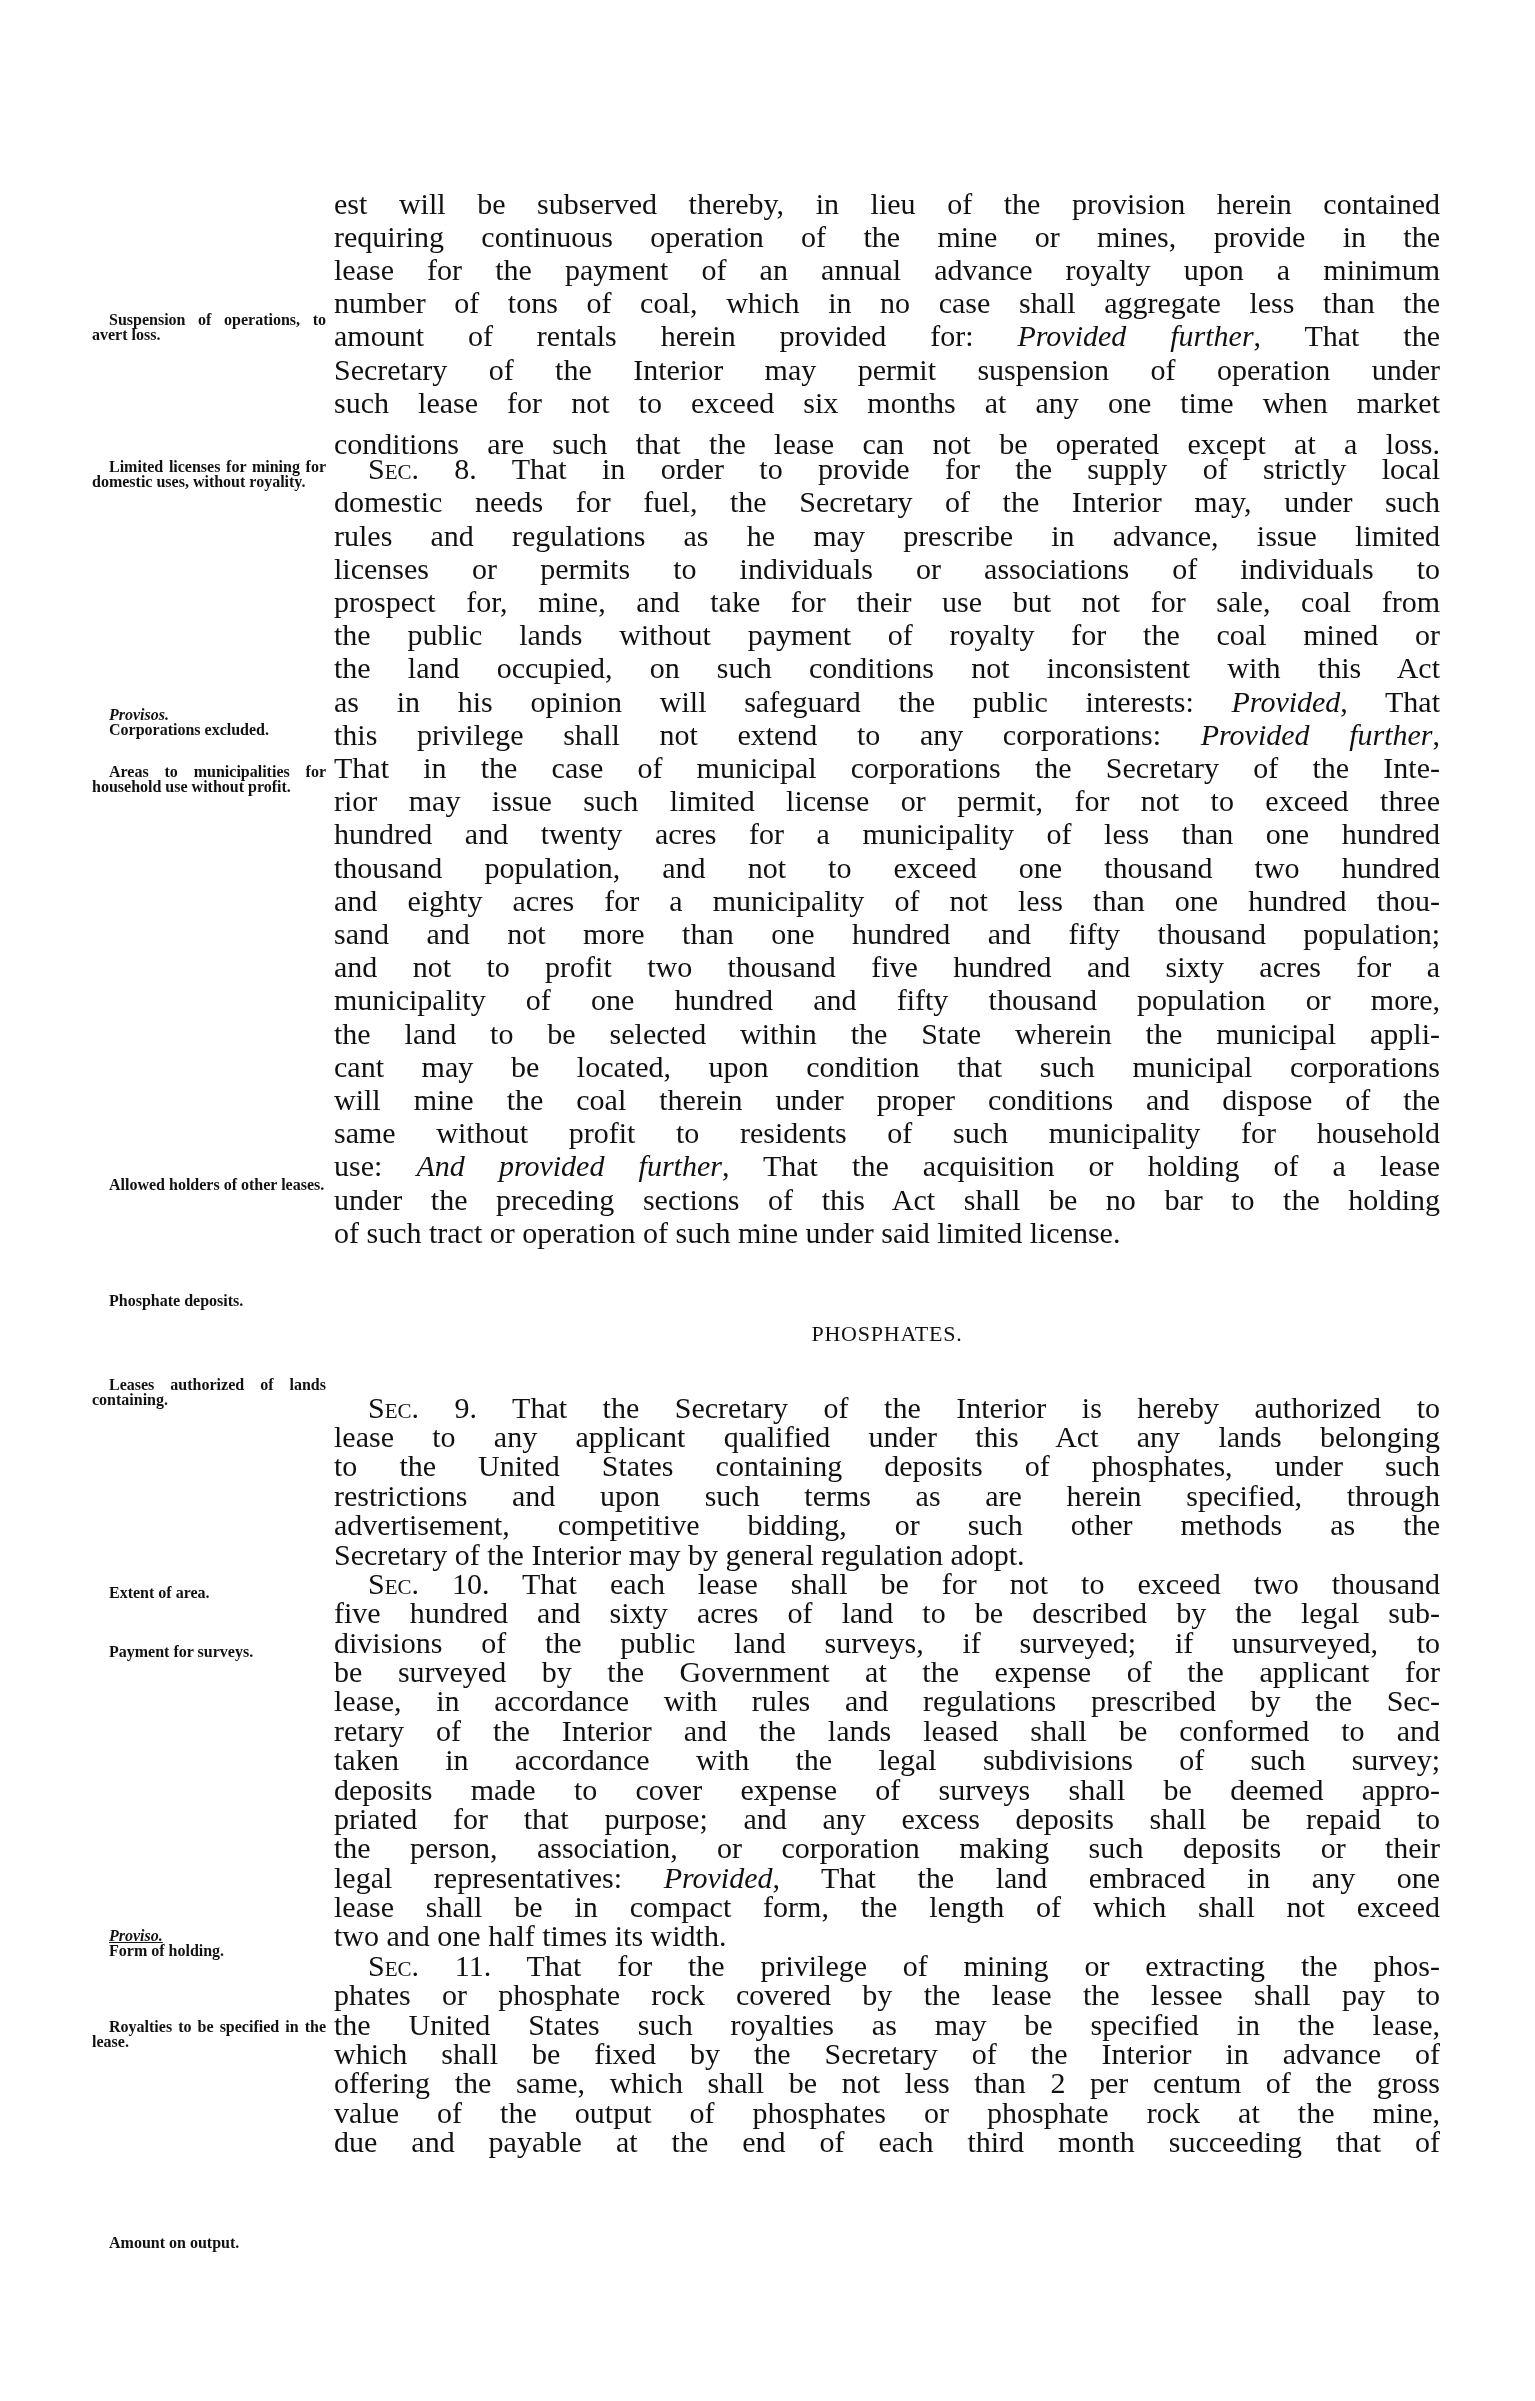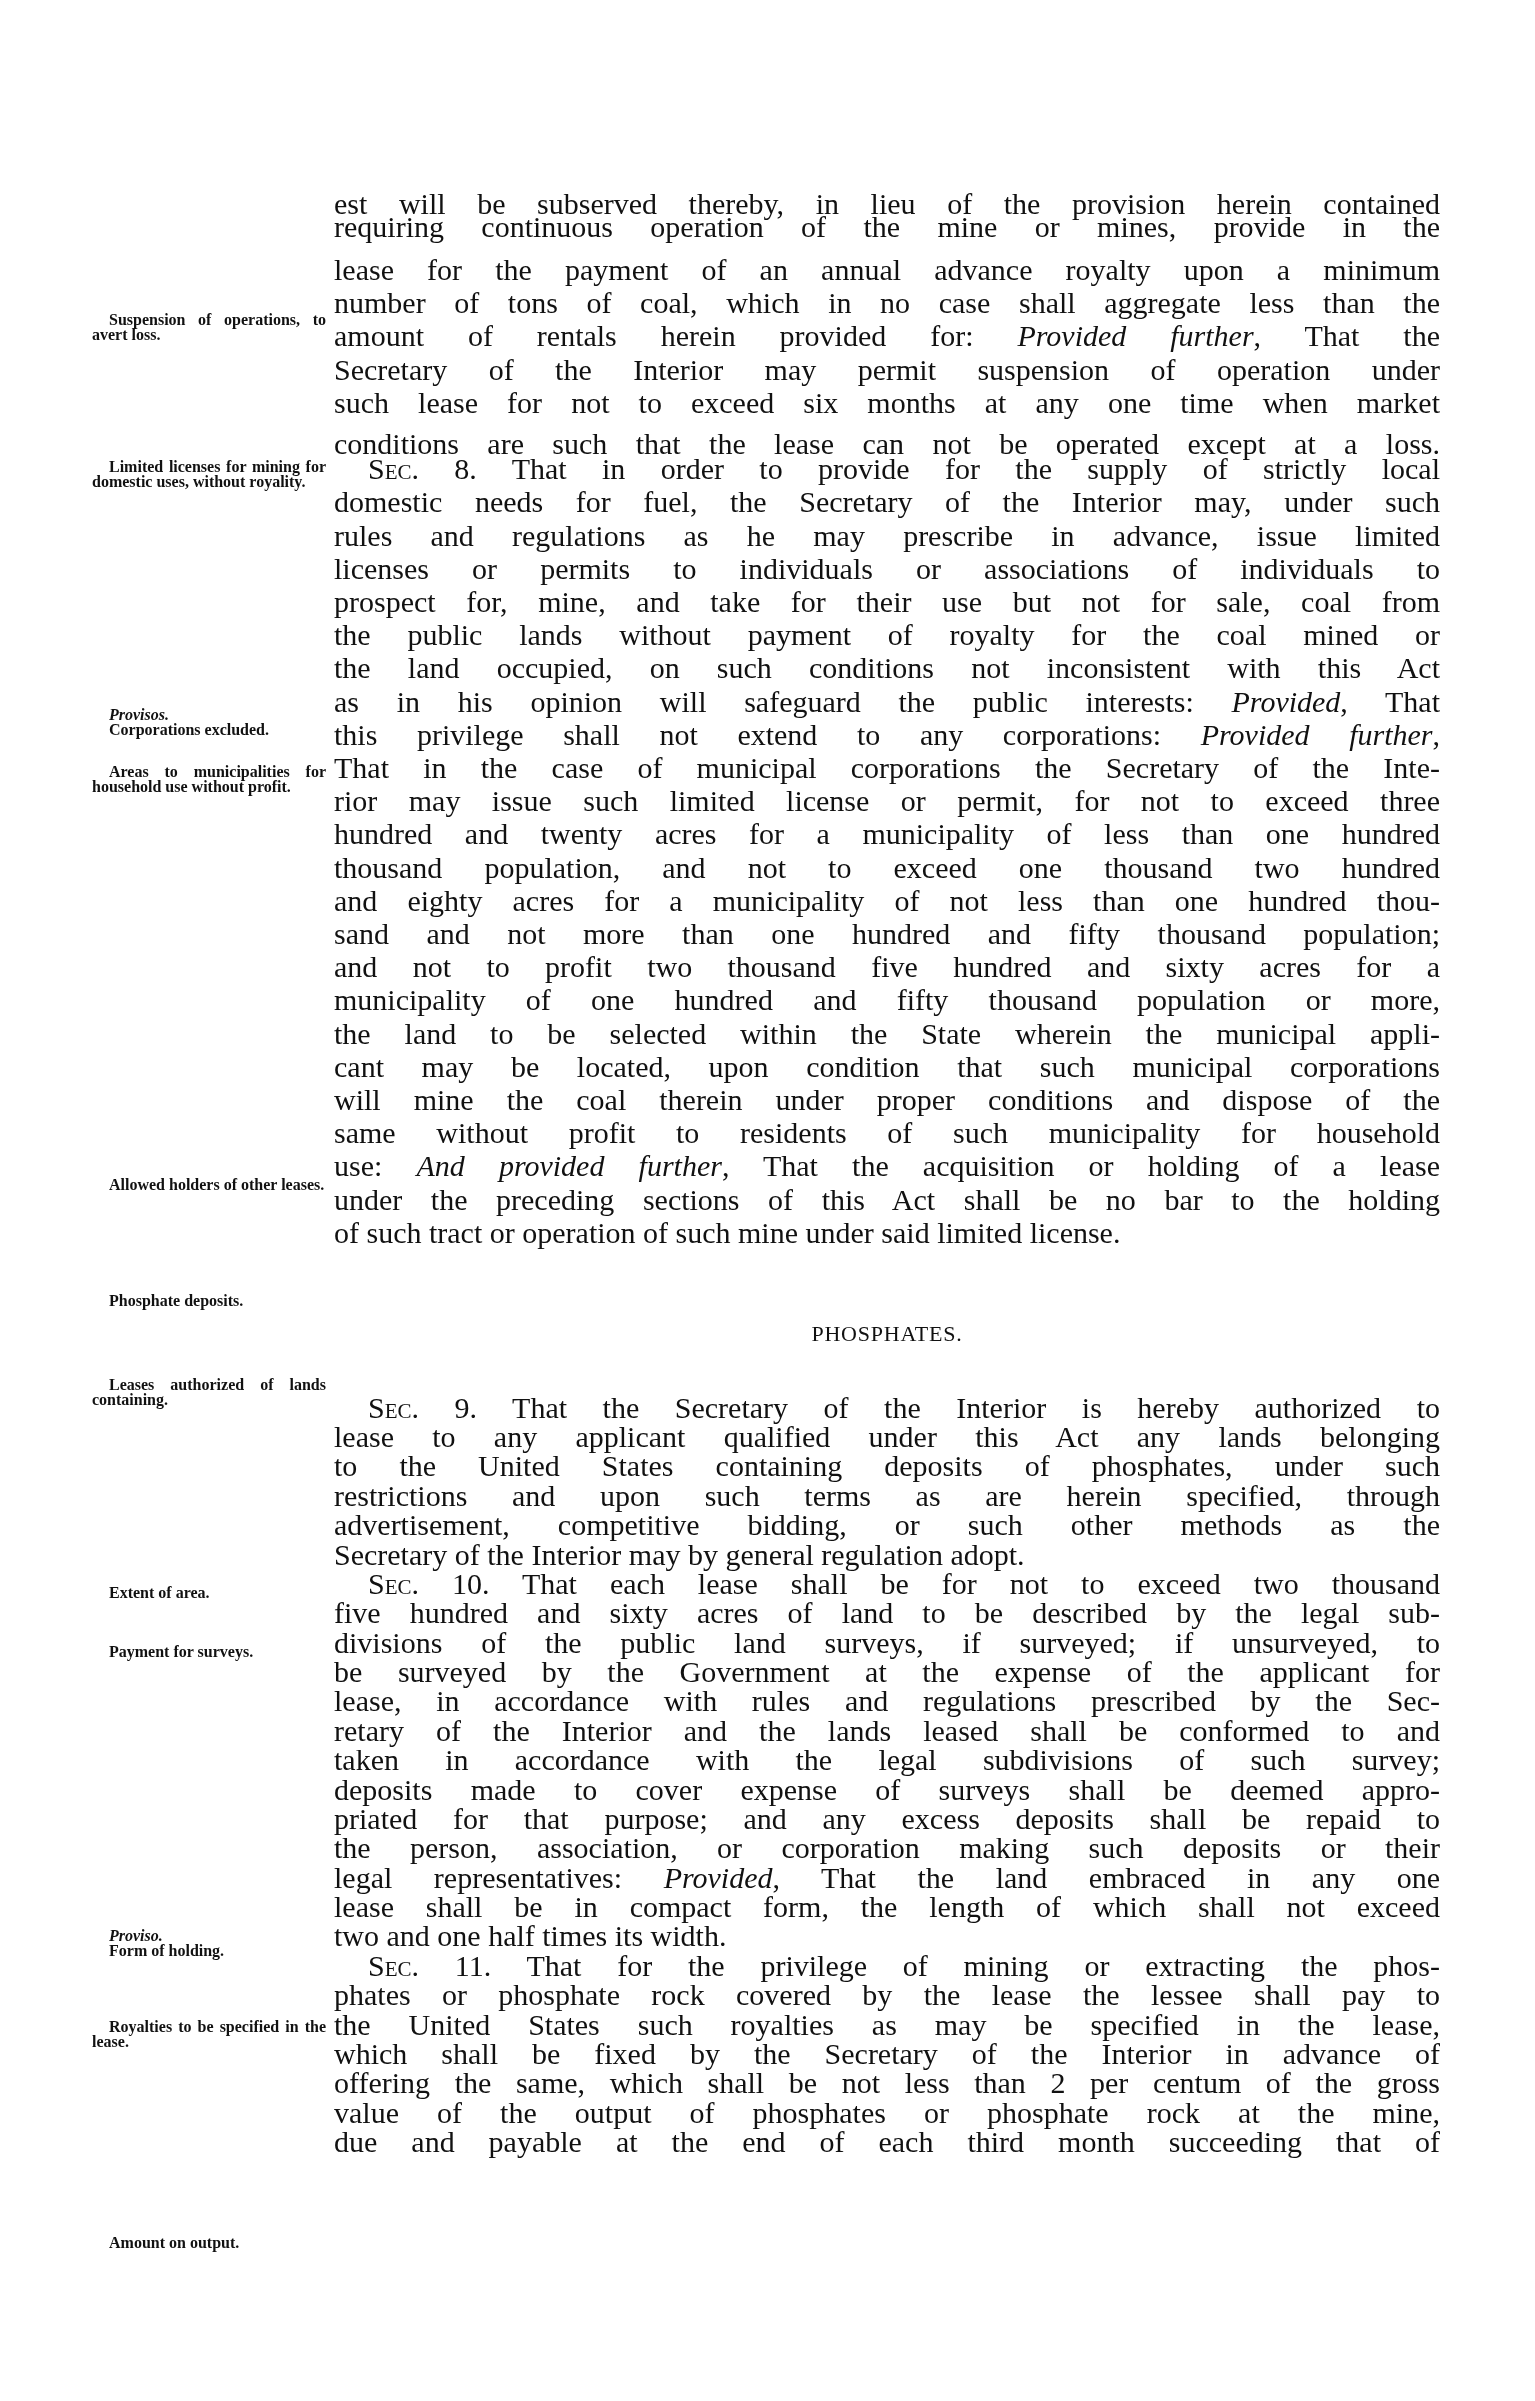--- a/index.html
+++ b/index.html
@@ -34,30 +34,30 @@
     <div style="padding-left:17px;"><i>Provisos.</i></div>
     <span class="first">Corporations excluded.</span>
   </div>
   <div class="note" style="top:764px;"><span class="first">Areas to municipalities for household use without profit.</span></div>
   <div class="note" style="top:1177px;"><span class="first">Allowed holders of other leases.</span></div>
   <div class="note" style="top:1256px;margin-top:37px;"><span class="first">Phosphate deposits.</span></div>
   <div class="note" style="top: 1377px;"><span class="first">Leases authorized of lands containing.</span></div>
   <div class="note" style="top:1585px;"><span class="first">Extent of area.</span></div>
   <div class="note" style="top:1644px;"><span class="first">Payment for surveys.</span></div>
   <div class="note" style="top: 1928px;">
-    <div style="padding-left:17px;"><i>Proviso.</i></div>
+    <div style="padding-left:17px;text-decoration:underline;"><i>Proviso.</i></div>
     <span class="first">Form of holding.</span>
   </div>
   <div class="note" style="top: 2019px;"><span class="first">Royalties to be specified in the lease.</span></div>
   <div class="note" style="top: 2235px;"><span class="first">Amount on output.</span></div>
 
   <div class="col" style="top:0;">
 
     <div class="line" style="top: 189px; width: 1106px;">est will be subserved thereby, in lieu of the provision herein contained</div>
-    <div class="line" style="top: 212px; width: 1106px;">requiring continuous operation of the mine or mines, provide in the</div>
+    <div class="line" style="top: 222px; width: 1106px;">requiring continuous operation of the mine or mines, provide in the</div>
     <div class="line" style="top: 255px; width: 1106px;">lease for the payment of an annual advance royalty upon a minimum</div>
     <div class="line" style="top: 288px; width: 1106px;">number of tons of coal, which in no case shall aggregate less than the</div>
     <div class="line" style="top: 321px; width: 1106px;"><span>amount of rentals herein provided for: </span><i>Provided further</i><span>, That the</span></div>
     <div class="line" style="top: 355px; width: 1106px;">Secretary of the Interior may permit suspension of operation under</div>
     <div class="line" style="top: 388px; width: 1106px;">such lease for not to exceed six months at any one time when market</div>
     <div class="line" style="top: 429px; width: 1106px;">conditions are such that the lease can not be operated except at a loss.</div>
 
     <div class="line indent" style="top: 454px; width: 1072px;"><span class="sc">Sec. 8.</span><span> That in order to provide for the supply of strictly local</span></div>
     <div class="line" style="top: 487px; width: 1106px;">domestic needs for fuel, the Secretary of the Interior may, under such</div>
     <div class="line" style="top: 521px; width: 1106px;">rules and regulations as he may prescribe in advance, issue limited</div>

